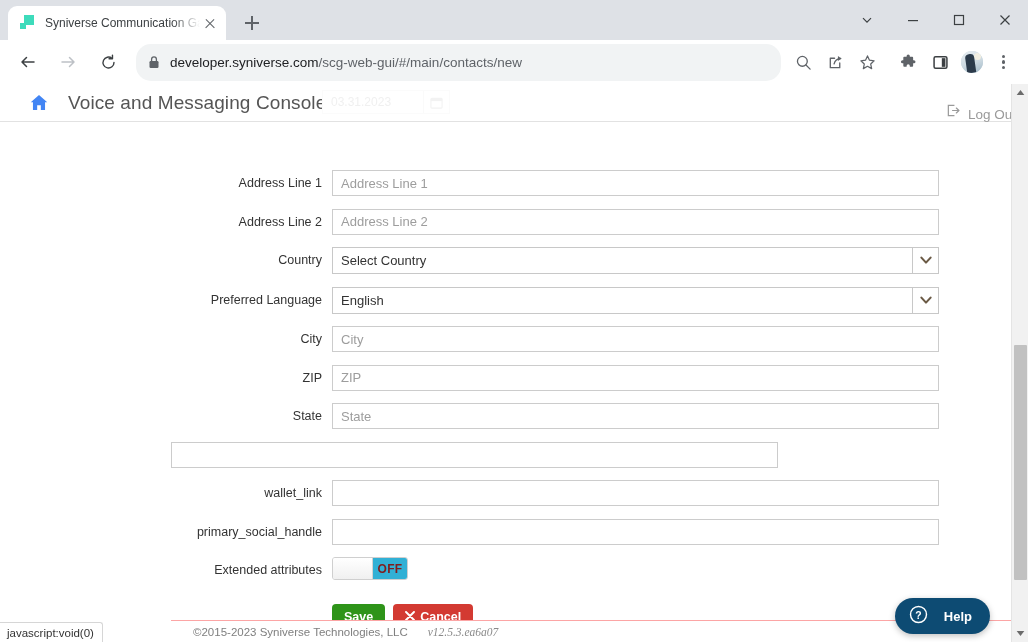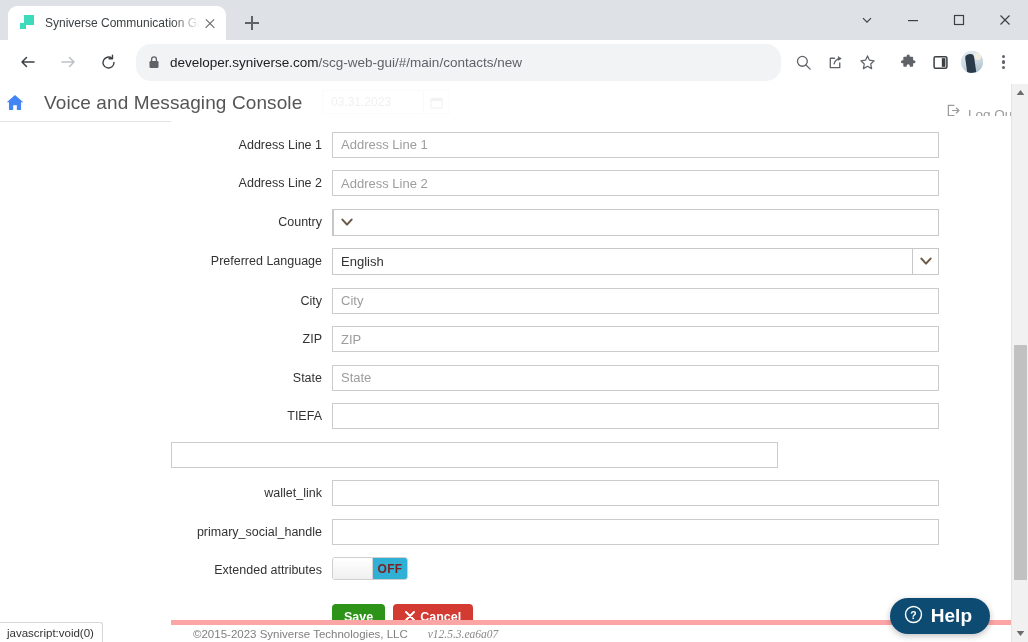--- a/index.html
+++ b/index.html
@@ -172,21 +172,21 @@
     background: #ffffff;
     overflow: hidden;
   }
 
   .app-header {
     height: 38px;
     background: #ffffff;
     border-bottom: 1px solid #e2e2e2;
     display: flex;
     align-items: center;
-    padding-left: 4px;
+    padding-left: 28px;
     position: relative;
   }
   .home-icon { margin-right: 18px; display: flex; align-items: center; }
   .app-title {
     font-size: 19px;
     color: #555555;
     font-weight: 400;
     letter-spacing: .1px;
   }
   .date-field {
@@ -347,21 +347,21 @@
   }
   .btn-save { background: #2e9419; min-width: 41px; justify-content: center; }
   .btn-cancel { background: #d33a32; }
 
   .footer {
     position: absolute;
     left: 0; bottom: 0;
     width: 100%;
     height: 22px;
     background: #ffffff;
-    border-top: 5px solid #fca5a5;
+    border-top: 1px solid #fca5a5;
     display: flex;
     align-items: center;
     padding-left: 22px;
     font-size: 11.5px;
     color: #7f7f7f;
   }
   .footer .ver { margin-left: 20px; font-style: italic; color: #8a8a8a; font-family: Liberation Serif, serif; }
 
   
   .vscroll {
@@ -398,23 +398,23 @@
     border-radius: 18px;
     display: flex;
     align-items: center;
     padding: 0 18px 0 14px;
     cursor: pointer;
     box-shadow: 0 2px 6px rgba(0,0,0,.25);
     z-index: 30;
   }
   .help-widget .help-label {
     color: #ffffff;
-    font-size: 19px;
+    font-size: 13px;
     font-weight: bold;
-    margin-left: 8px;
+    margin-left: 16px;
   }
 
   .statusbar {
     position: absolute;
     left: 0; bottom: 0;
     height: 20px;
     background: #ffffff;
     border: 1px solid #d6d6d6;
     border-left: none; border-bottom: none;
     border-radius: 0 3px 0 0;
@@ -582,20 +582,21 @@
               <div class="form-control"><input class="txt" type="text" placeholder="Address Line 1" style=""></div>
             </div>
             <div class="form-row">
               <div class="form-label">Address Line 2</div>
               <div class="form-control"><input class="txt" type="text" placeholder="Address Line 2" style=""></div>
             </div>
             <div class="form-row">
               <div class="form-label">Country</div>
               <div class="form-control">
                 <div class="selwrap">
+                  <div class="selval">Select Country</div>
                   <div class="selbtn">
                     <svg width="12" height="9" viewBox="0 0 12 9">
                       <path d="M1.4 1.6 L6 6.6 L10.6 1.6" stroke="#6b5a45" stroke-width="2.1" fill="none" stroke-linecap="round" stroke-linejoin="round"></path>
                     </svg>
                   </div>
                 </div>
               </div>
             </div>
             <div class="form-row">
               <div class="form-label">Preferred Language</div>
@@ -614,24 +615,20 @@
               <div class="form-label">City</div>
               <div class="form-control"><input class="txt" type="text" placeholder="City" style=""></div>
             </div>
             <div class="form-row">
               <div class="form-label">ZIP</div>
               <div class="form-control"><input class="txt" type="text" placeholder="ZIP" style=""></div>
             </div>
             <div class="form-row">
               <div class="form-label">State</div>
               <div class="form-control"><input class="txt" type="text" placeholder="State" style=""></div>
-            </div>
-            <div class="form-row">
-              <div class="form-label">TIEFA</div>
-              <div class="form-control"><input class="txt" type="text" placeholder="" style=""></div>
             </div>
             <div class="form-row">
               <div class="form-control"><input class="txt" type="text" placeholder="" style=""></div>
             </div>
             <div class="form-row">
               <div class="form-label">wallet_link</div>
               <div class="form-control"><input class="txt" type="text" placeholder="" style=""></div>
             </div>
             <div class="form-row">
               <div class="form-label">primary_social_handle</div>

